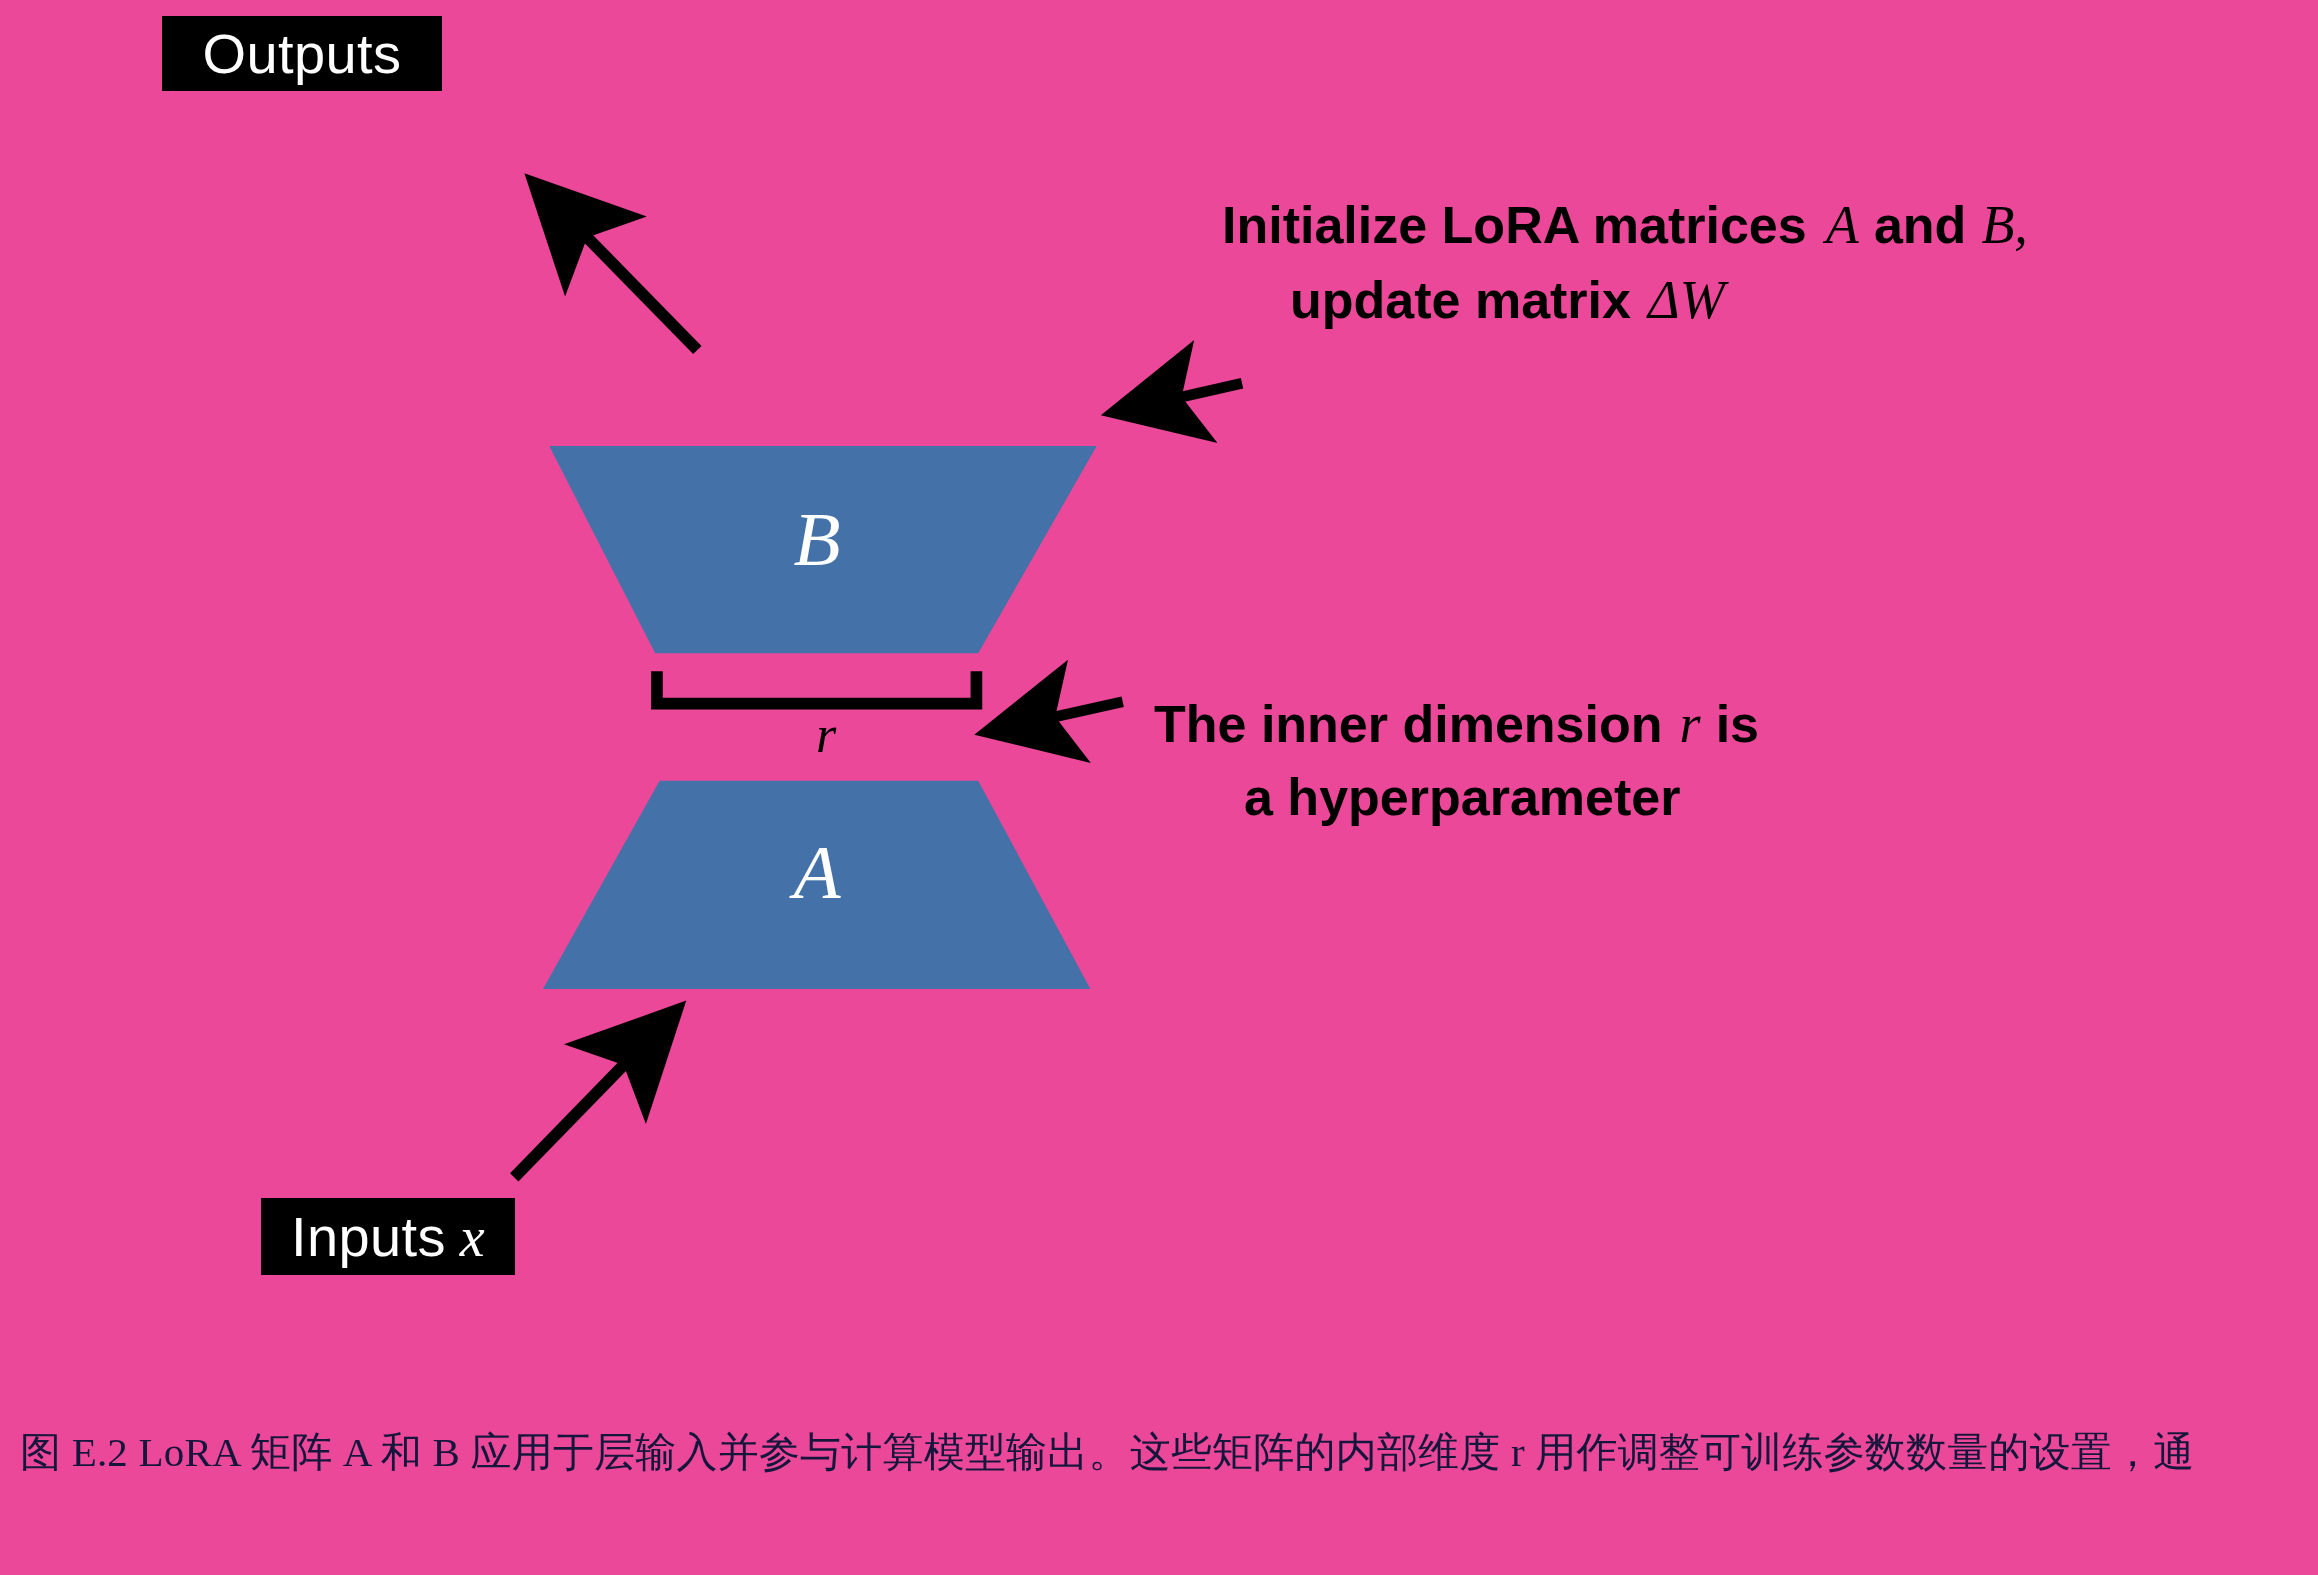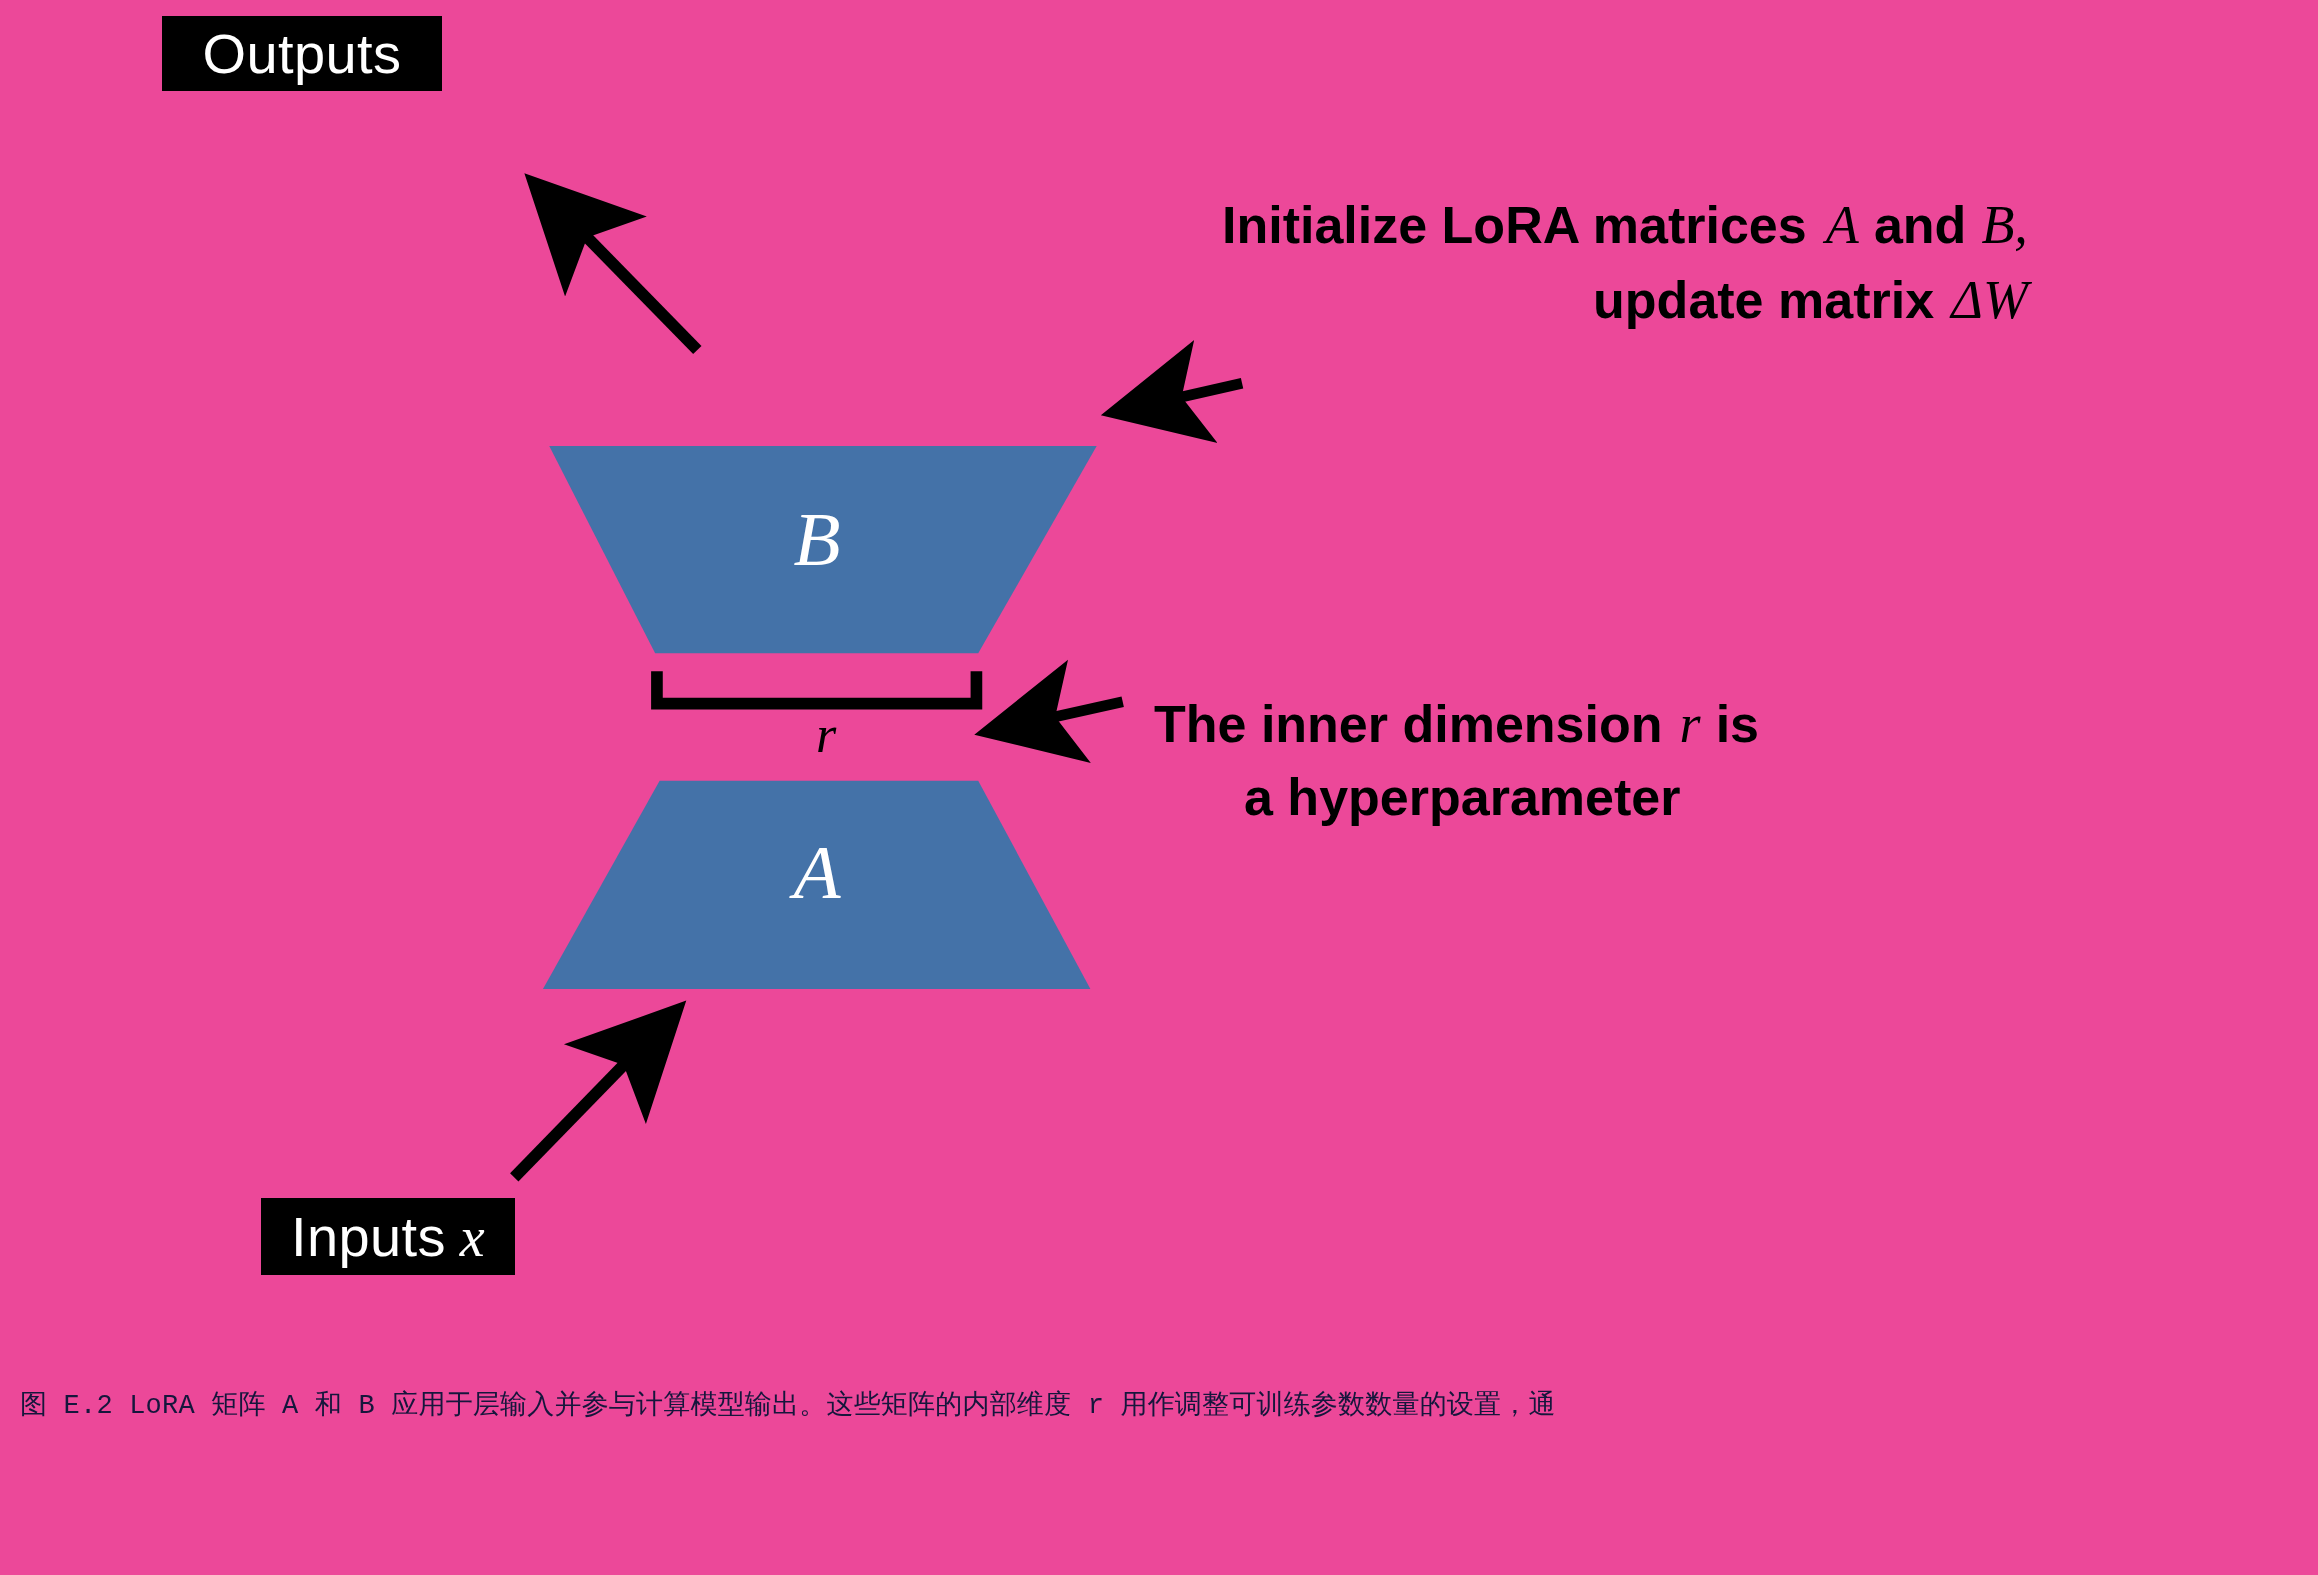--- a/index.html
+++ b/index.html
@@ -126,41 +126,41 @@
   .callout .line { display: block; }
   .callout .math-italic {
     font-size: 54px;
     font-weight: normal;
     padding: 0 3.6px;
   }
 
   #callout-init {
     left: 1222px;
     top: 188px;
-    text-align: right;
+    text-align: left;
   }
   #callout-init .line:nth-child(2) { padding-left: 32px; }
   #callout-init .line:nth-child(3) { padding-left: 133px; }
 
   #callout-rank {
     left: 1154px;
     top: 687px;
     text-align: left;
   }
   #callout-rank .line:nth-child(2) { padding-left: 90px; }
 
   
   #caption {
     position: absolute;
     left: 20px;
-    top: 1386px;
+    top: 1421px;
     width: 2284px;
     color: #15163c;
-    font-family: Liberation Mono, monospace;
-    font-size: 27px;
+    font-family: Liberation Serif, serif;
+    font-size: 41px;
     line-height: 1.52;
     font-weight: 400;
     letter-spacing: 0.2px;
   }
   #caption .cap-line { display: block; }
 </style>
 </head>
 <body>
 
 <div id="stage">

